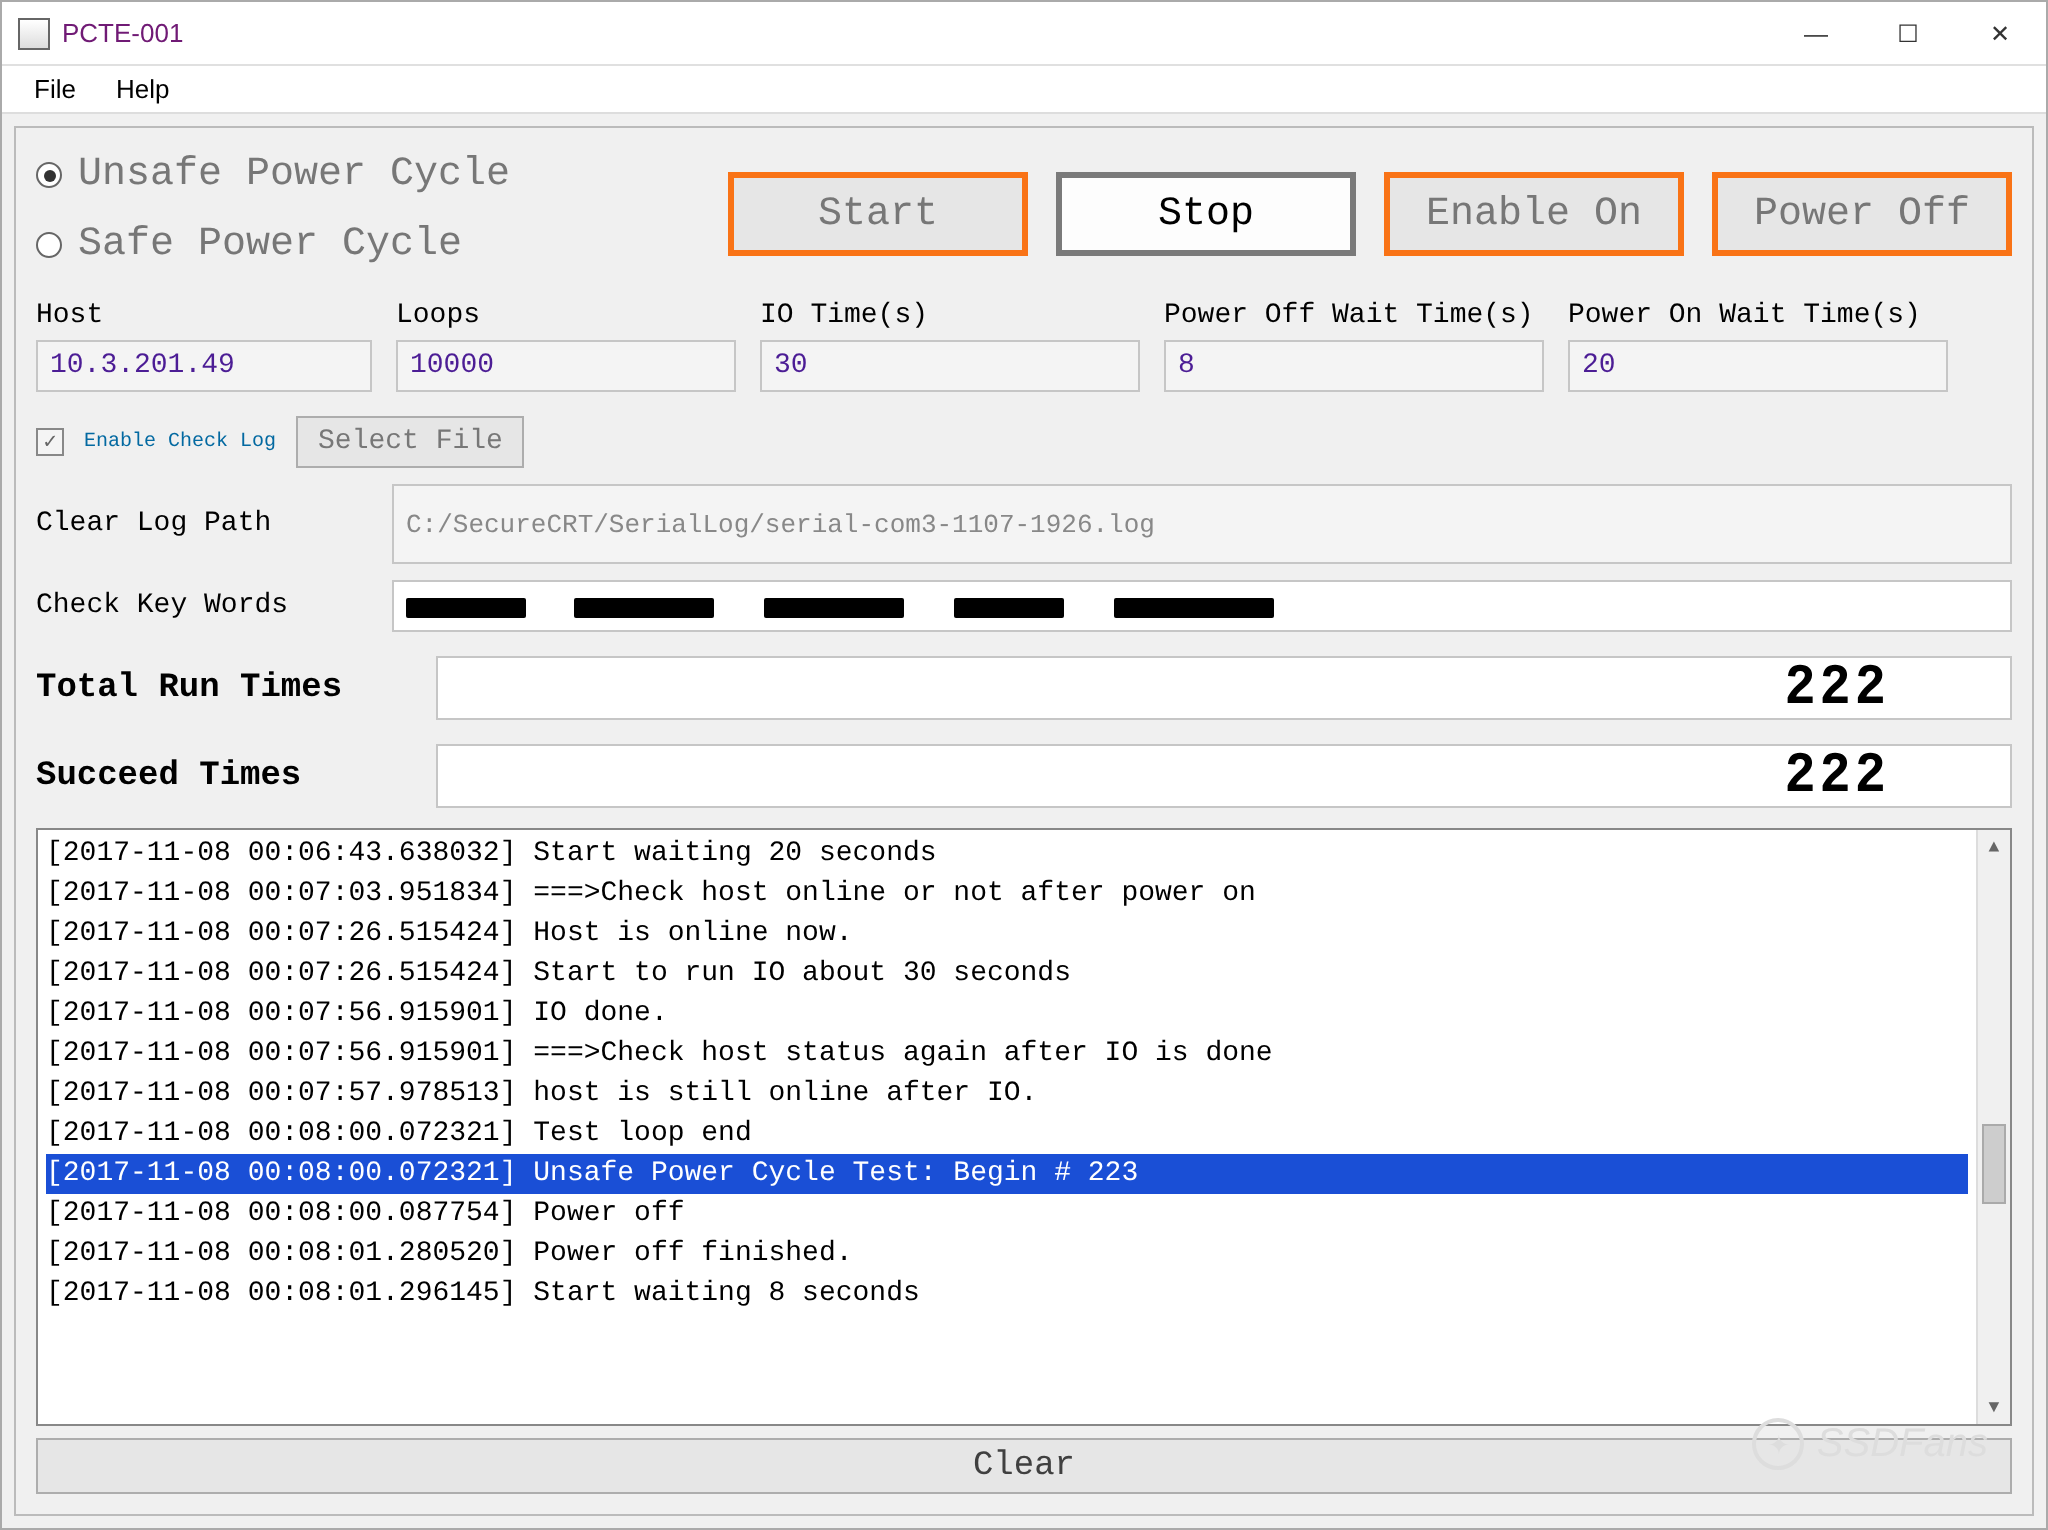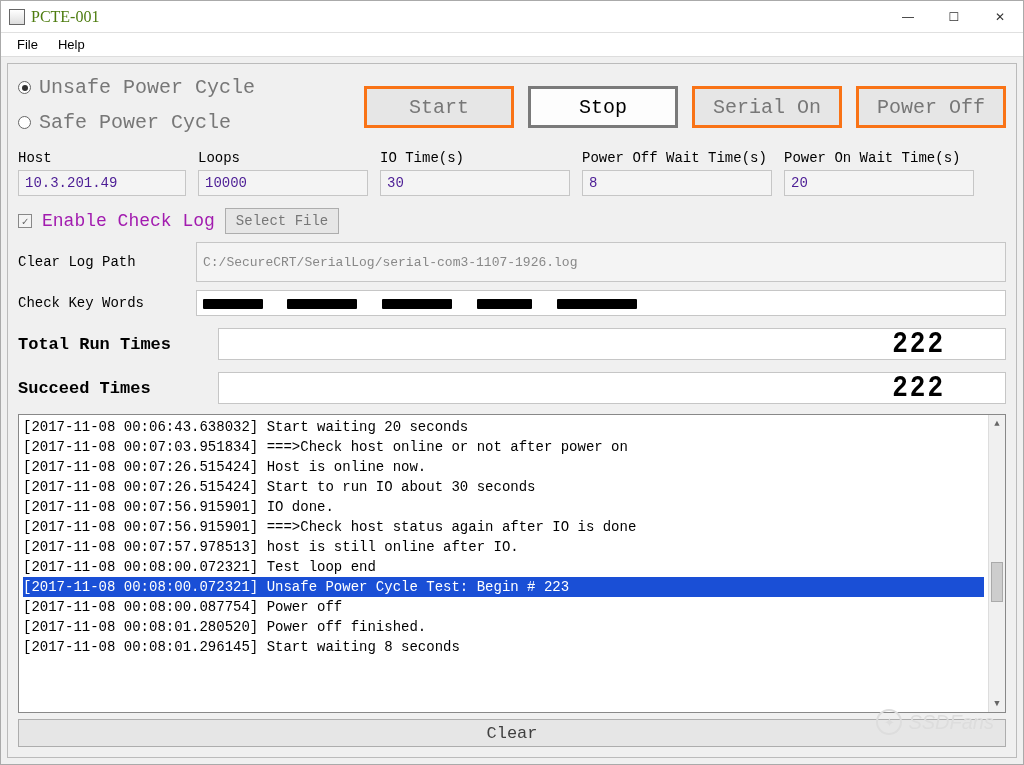--- a/index.html
+++ b/index.html
@@ -26,23 +26,23 @@
     padding-left: 8px;
   }
   .titlebar-icon {
     width: 16px; height: 16px;
     border: 1px solid #666;
     background: linear-gradient(#fff,#ddd);
     margin-right: 6px;
   }
   .titlebar-title {
     flex: 1;
-    font-family: Liberation Serif, serif;
-    font-size: 16px;
-    color: #4d7c0f;
+    font-family: Liberation Sans, sans-serif;
+    font-size: 13px;
+    color: #701a75;
   }
   .titlebar-controls { display:flex; height:100%; }
   .titlebar-btn {
     width: 46px;
     display:flex; align-items:center; justify-content:center;
     font-family: "Segoe UI Symbol", Arial; font-size:12px; color:#333;
   }
 
   .menubar {
     height: 24px;
@@ -117,21 +117,21 @@
   }
   .pc-host{width:168px;} .pc-loops{width:170px;} .pc-io{width:190px;}
   .pc-poff{width:190px;} .pc-pon{width:190px;}
 
   .row { display:flex; align-items:center; gap:10px; margin-top:12px; }
   .chk {
     width:14px; height:14px; border:1px solid #888; background:#f4f4f4;
     display:flex; align-items:center; justify-content:center; font-size:11px; color:#666;
   }
   .chk.checked::after{content:"✓";}
-  .gray-label { font-family:"Courier New",monospace; font-size:18px; color:#a21caf; }
+  .gray-label { font-family:"Courier New",monospace; font-size:10px; color:#0369a1; }
   .small-btn {
     height:26px; padding:0 10px; background:#e6e6e6; border:1px solid #adadad;
     font-family:"Courier New",monospace; font-size:14px; color:#777;
   }
   .path-input {
     flex:1; height:40px; border:1px solid #c6c6c6; background:#f4f4f4;
     font-family:"Courier New",monospace; font-size:13px; color:#888; padding:0 6px;
   }
   .kw-input {
     flex:1; height:26px; border:1px solid #c6c6c6; background:#fff;
@@ -214,21 +214,21 @@
           <div class="radio-label">Unsafe Power Cycle</div>
         </div>
         <div class="radio-row">
           <div class="radio-circle"></div>
           <div class="radio-label">Safe Power Cycle</div>
         </div>
       </div>
       <div class="btn-row">
         <button class="big-btn">Start</button>
         <button class="big-btn active">Stop</button>
-        <button class="big-btn">Serial On</button>
+        <button class="big-btn">Enable On</button>
         <button class="big-btn">Power Off</button>
       </div>
     </div>
 
     <div class="param-row">
       <div class="param-col pc-host">
         <div class="plabel">Host</div>
         <input class="pinput" disabled="" value="10.3.201.49" style="">
       </div>
       <div class="param-col pc-loops">

